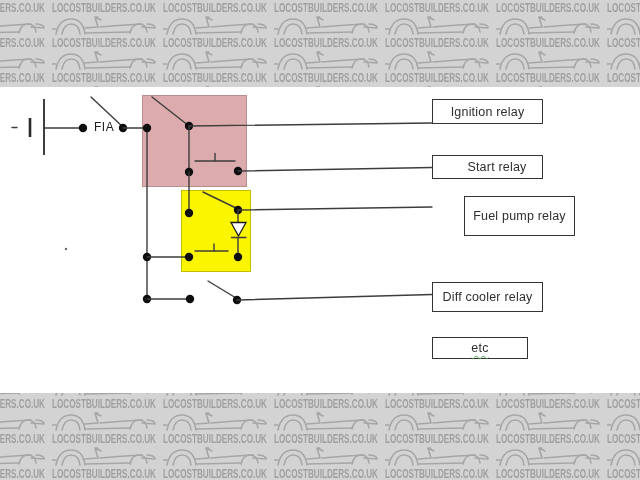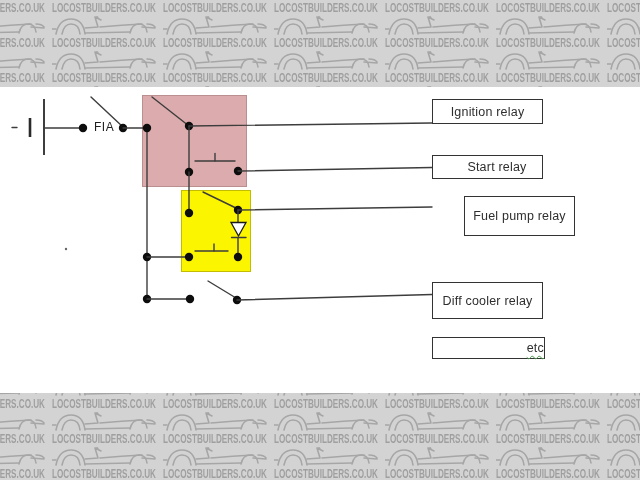--- a/index.html
+++ b/index.html
@@ -16,22 +16,22 @@
   .block-yellow{left:181px;top:190px;width:70px;height:82px;border:1px solid #c2bd00;}
   .circuit{position:absolute;left:0;top:0;width:640px;height:480px;pointer-events:none;}
   .label-box{
     position:absolute;box-sizing:border-box;background:#ffffff;
     border:1.5px solid #333333;display:flex;align-items:center;justify-content:center;
     font-size:12.5px;color:#2e2e2e;letter-spacing:.2px;
   }
   .b0{left:432px;top:99px;width:111px;height:25px;}
   .b1{left:432px;top:155px;width:111px;height:24px;padding-left:19px;}
   .b2{left:432px;top:196px;width:111px;height:40px;margin-left:32px;}
-  .b3{left:432px;top:282px;width:111px;height:37px;}
-  .b4{left:432px;top:337px;width:113px;height:22px;justify-content:flex-end;}
+  .b3{left:432px;top:282px;width:111px;height:30px;}
+  .b4{left:432px;top:337px;width:96px;height:22px;}
   .squiggle{
     text-decoration-line:underline;
     text-decoration-style:wavy;
     text-decoration-color:#4a9b4a;
     text-decoration-thickness:1px;
     text-underline-offset:3px;
   }
   .fia-label{
     position:absolute;left:94px;top:120px;font-size:12px;color:#1f1f1f;letter-spacing:.5px;
   }

